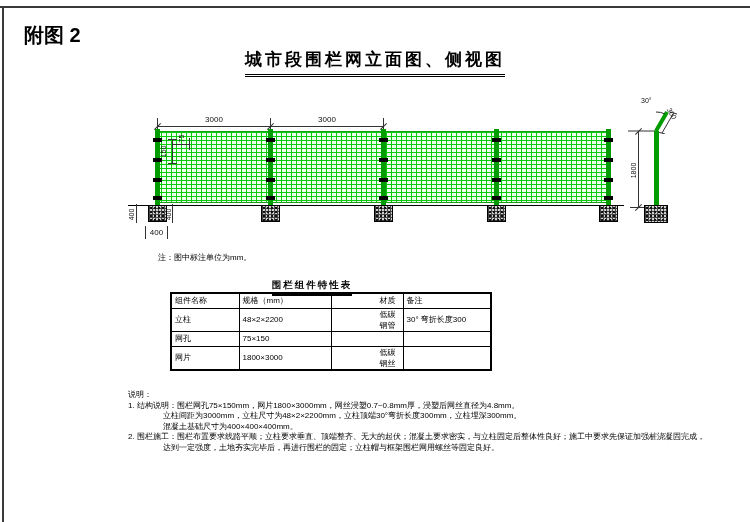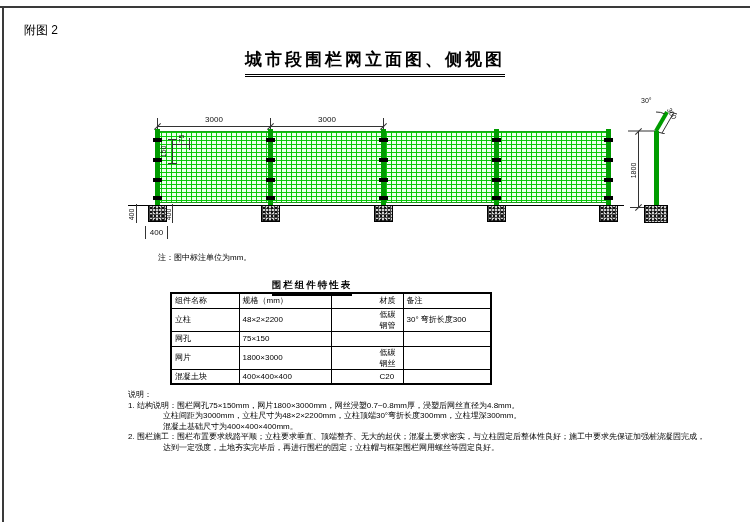--- a/index.html
+++ b/index.html
@@ -11,21 +11,21 @@
   .hline { position:absolute; background:#333; height:1px; }
   .vline { position:absolute; background:#333; width:1px; }
   .slash { position:absolute; width:1px; height:9px; background:#333; transform:rotate(45deg); }
   .dimtxt { position:absolute; font-size:8px; color:#111; white-space:nowrap; }
   .vtext  { position:absolute; font-size:7px; color:#111; white-space:nowrap; transform:rotate(-90deg); }
 
   
   .frame-top  { position:absolute; left:0; top:6px; width:750px; height:2px; background:#3a3a3a; }
   .frame-left { position:absolute; left:2px; top:6px; width:2px; height:516px; background:#3a3a3a; }
 
-  .figure-label { position:absolute; left:24px; top:22px; font-size:12px; font-weight:normal; }
+  .figure-label { position:absolute; left:24px; top:22px; font-size:20px; font-weight:bold; }
   .main-title   { position:absolute; left:0; top:48px; width:750px; text-align:center; }
   .main-title span {
     display:inline-block; font-size:17px; font-weight:bold; letter-spacing:3px;
     border-bottom:3px double #000; padding-bottom:3px;
   }
 
   
   .mesh {
     position:absolute; left:155px; top:131px; width:456px; height:72px;
     background-color:#edffed;
@@ -194,26 +194,20 @@
       <td class="c1">75×150</td>
       <td class="c2"></td>
       <td class="c3"></td>
     </tr>
     <tr>
       <td class="c0">网片</td>
       <td class="c1">1800×3000</td>
       <td class="c2">低碳钢丝</td>
       <td class="c3"></td>
     </tr>
-    <tr>
-      <td class="c0">混凝土块</td>
-      <td class="c1">400×400×400</td>
-      <td class="c2">C20</td>
-      <td class="c3"></td>
-    </tr>
   </tbody>
     </table>
 
   <div class="notes">
     <div>说明：</div>
     <div class="note-line">1. 结构说明：围栏网孔75×150mm，网片1800×3000mm，网丝浸塑0.7~0.8mm厚，浸塑后网丝直径为4.8mm。</div>
     <div class="note-line indent">立柱间距为3000mm，立柱尺寸为48×2×2200mm，立柱顶端30°弯折长度300mm，立柱埋深300mm。</div>
     <div class="note-line indent">混凝土基础尺寸为400×400×400mm。</div>
     <div class="note-line">2. 围栏施工：围栏布置要求线路平顺；立柱要求垂直、顶端整齐、无大的起伏；混凝土要求密实，与立柱固定后整体性良好；施工中要求先保证加强桩浇凝固完成，</div>
     <div class="note-line indent">达到一定强度，土地夯实完毕后，再进行围栏的固定；立柱帽与框架围栏网用螺丝等固定良好。</div>

